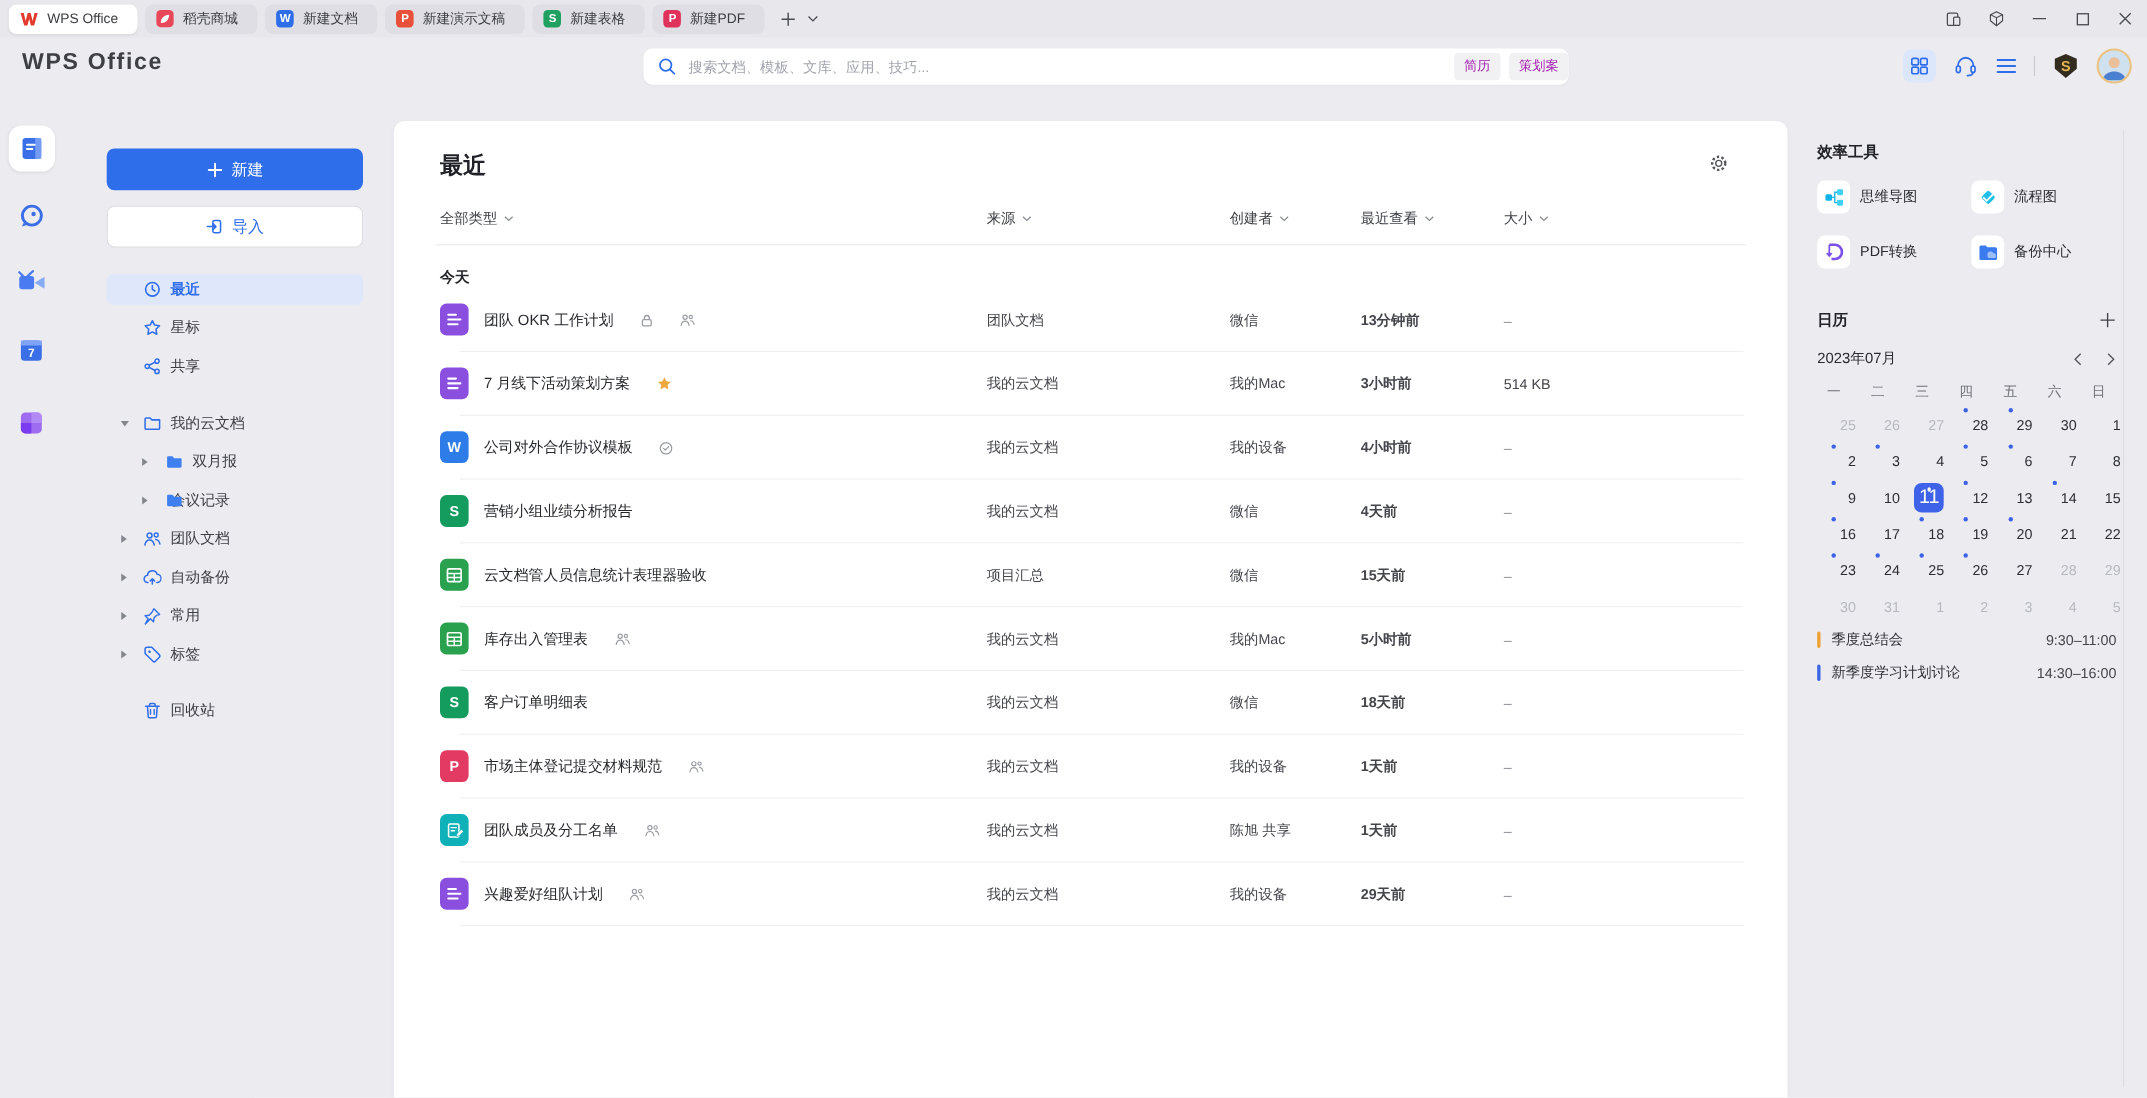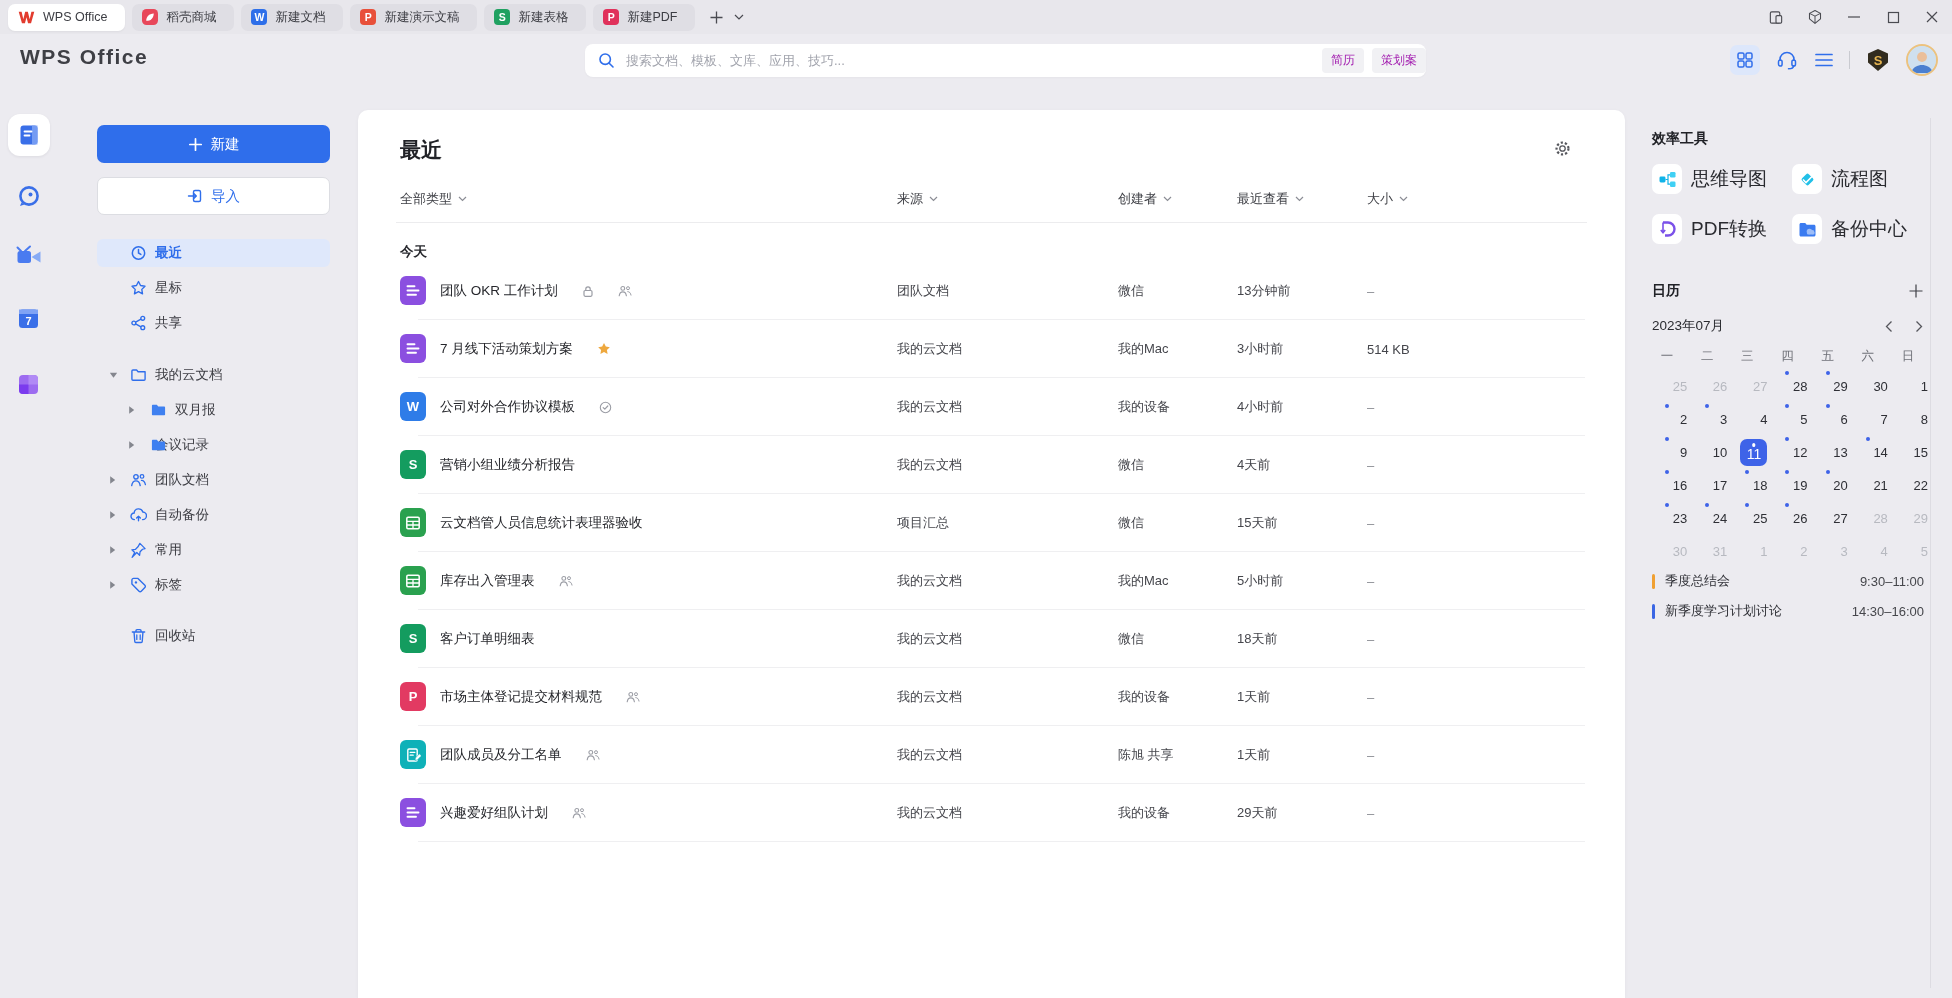--- a/index.html
+++ b/index.html
@@ -36,21 +36,21 @@
   .apps-btn{width:30px;height:30px;border-radius:7px;background:#dde7fb;}
   .vdiv{width:1px;height:18px;background:#c9cad0;}
   .avatar-btn{width:32px;height:32px;border-radius:50%;border:2px solid #ecc27e;overflow:hidden;box-sizing:border-box;padding:0;background:#cfe0ef;}
   
   .rail{position:absolute;left:0;top:86px;width:57px;bottom:0;display:flex;flex-direction:column;align-items:center;}
   .rail-item{width:42px;height:42px;display:flex;align-items:center;justify-content:center;margin-bottom:19px;background:none;border:none;padding:0;}
   .rail-item:first-child{margin-top:28px;}
   .rail-item.active{background:#fff;border-radius:12px;box-shadow:0 1px 3px rgba(30,32,40,.07);}
   .rail-item.gap{margin-top:5px;}
   
-  .sidebar{position:absolute;left:57px;top:76px;width:303px;bottom:0;}
+  .sidebar{position:absolute;left:57px;top:86px;width:303px;bottom:0;}
   .btn-new{position:absolute;left:40px;top:49px;width:233px;height:38px;background:#2f6eeb;color:#fff;
     border:none;border-radius:7px;font-size:14.5px;display:flex;align-items:center;justify-content:center;gap:8px;
     font-family:inherit;}
   .btn-import{position:absolute;left:40px;top:101px;width:233px;height:38px;background:#fff;color:#2f6eeb;
     border:1px solid #dcdde2;border-radius:7px;font-size:14.5px;display:flex;align-items:center;justify-content:center;gap:8px;
     box-sizing:border-box;font-family:inherit;}
   .side-list{position:absolute;left:40px;right:30px;}
   #side-items{top:163px;}
   #side-tree{top:285px;}
   #side-trash{top:546px;}
@@ -73,43 +73,43 @@
   .group-label{position:absolute;top:133px;left:42px;font-size:13.5px;font-weight:700;color:#26272c;}
   #file-rows{position:absolute;top:152px;left:0;right:0;}
   .frow{position:relative;height:58px;}
   .frow::after{content:"";position:absolute;left:60px;right:40px;bottom:0;border-bottom:1px solid #efeff1;}
   .ficon{position:absolute;left:42px;top:14px;width:26px;height:29px;border-radius:6px;
     display:flex;align-items:center;justify-content:center;color:#fff;font-weight:700;font-size:13px;}
   .fname{position:absolute;left:82px;top:0;height:58px;display:flex;align-items:center;gap:24px;
     font-size:13.5px;color:#26272c;}
   .fbadge{display:flex;align-items:center;}
   .fcell{position:absolute;top:0;height:58px;display:flex;align-items:center;font-size:13px;color:#45464c;}
-  .fcell.src{left:539px;}.fcell.cre{left:760px;}.fcell.view{left:879px;}.fcell.size{left:1009px;}
+  .fcell.src{left:539px;}.fcell.cre{left:760px;}.fcell.view{left:879px;font-weight:bold;}.fcell.size{left:1009px;}
   .fcell.dash{color:#8a8c93;}
   
   .rpanel{position:absolute;left:1645px;top:120px;width:285px;bottom:0;}
   .rtitle{position:absolute;left:7px;top:10px;font-size:14px;font-weight:700;color:#212227;}
   #tools-grid{position:absolute;top:44px;left:7px;display:grid;grid-template-columns:140px 140px;row-gap:20px;}
   .tool{display:flex;align-items:center;gap:9px;background:none;border:none;padding:0;font-family:inherit;}
   .tool .tile{width:30px;height:30px;background:#fff;border-radius:7px;display:flex;align-items:center;justify-content:center;flex:none;}
-  .tool .tlabel{font-size:19px;color:#2a2b30;}
+  .tool .tlabel{font-size:13px;color:#2a2b30;}
   .cal-head{position:absolute;top:160px;left:7px;right:6px;height:22px;display:flex;align-items:center;justify-content:space-between;}
   .cal-title{font-size:14px;font-weight:700;color:#212227;}
   .plus-btn,.nav-btn{background:none;border:none;padding:0;display:flex;align-items:center;}
   .cal-month{position:absolute;top:196px;left:7px;right:6px;height:20px;display:flex;align-items:center;}
   .month-label{font-size:13.5px;color:#2a2b30;flex:1;}
   .cal-month .nav-btn{margin-left:22px;}
   #weekdays{position:absolute;top:228px;left:2px;right:2px;display:grid;grid-template-columns:repeat(7,1fr);}
   #weekdays div{text-align:center;font-size:12.5px;color:#6f7178;height:18px;}
   #days{position:absolute;top:250px;left:2px;right:2px;display:grid;grid-template-columns:repeat(7,1fr);grid-auto-rows:33px;}
   .day{position:relative;display:flex;align-items:center;justify-content:flex-end;font-size:13px;color:#2e2f35;background:none;border:none;padding:0;font-family:inherit;}
   .day.muted{color:#b7b9c0;}
   .day .dot{position:absolute;top:1px;left:50%;transform:translateX(-50%);width:4px;height:4px;border-radius:50%;background:#3e63e8;}
   .day .selbox{width:27px;height:27px;background:#3e63e8;border-radius:7px;color:#fff;display:flex;align-items:flex-end;
-    justify-content:center;position:relative;box-sizing:border-box;padding-bottom:4px;font-size:14px;}
+    justify-content:center;position:relative;box-sizing:border-box;padding-bottom:4px;font-size:18px;}
   .day .selbox .wdot{position:absolute;top:4px;left:50%;transform:translateX(-50%);width:3.5px;height:3.5px;border-radius:50%;background:#fff;}
   #events{position:absolute;top:446px;left:7px;right:6px;}
   .event{display:flex;align-items:center;height:30px;}
   .event .bar{width:3px;height:15px;border-radius:2px;margin-right:10px;flex:none;}
   .event .etitle{flex:1;font-size:13px;color:#2f3036;}
   .event .etime{font-size:13px;color:#45464b;}
   .vline{position:absolute;left:1930px;top:118px;bottom:10px;width:1px;background:#dddce2;}
 </style>
 </head>
 <body>

